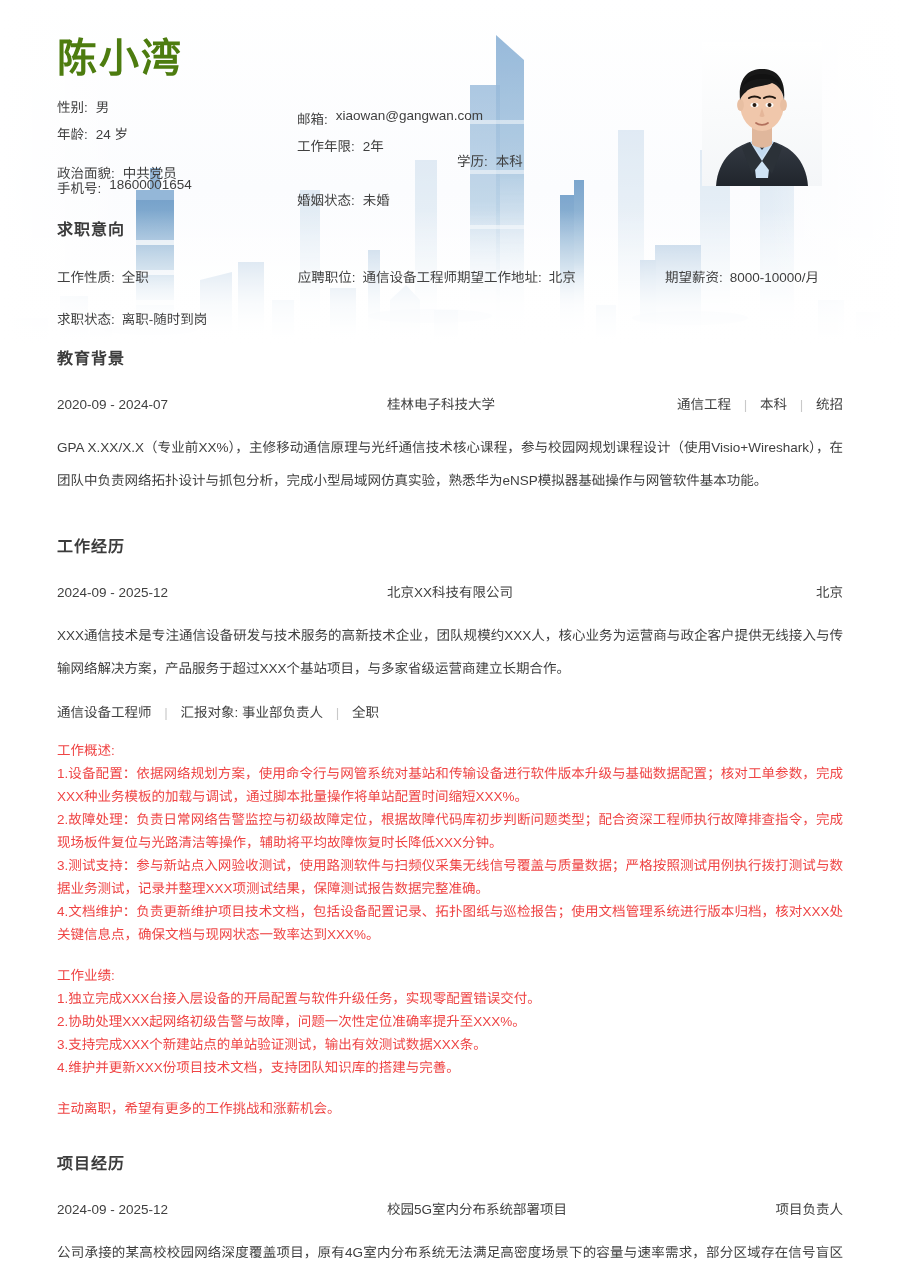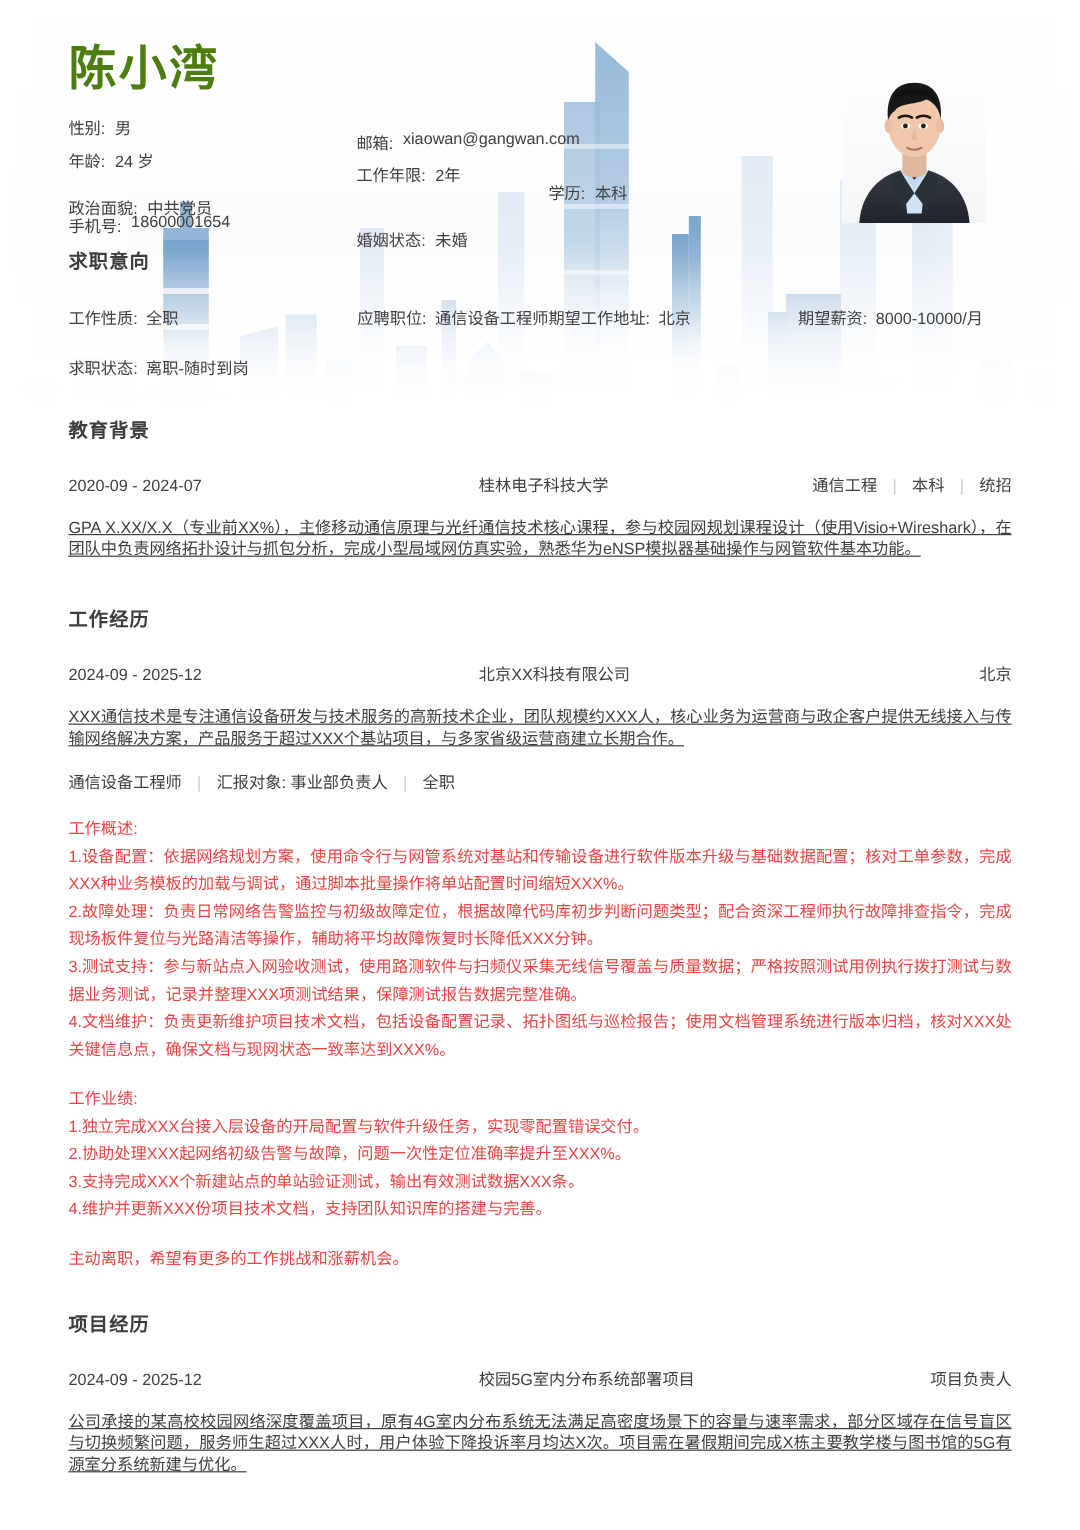--- a/index.html
+++ b/index.html
@@ -85,21 +85,21 @@
   .section-title {
     font-size: 16px;
     font-weight: bold;
     color: #3c3c3c;
     letter-spacing: 1px;
   }
 
   .intent-block {
     position: absolute;
     left: 57px;
-    top: 204px;
+    top: 216px;
     width: 790px;
     z-index: 2;
   }
   .intent-title { margin-bottom: 26px; }
   .intent-row {
     display: flex;
     font-size: 13.5px;
     color: #3f3f3f;
     margin-bottom: 22px;
     white-space: nowrap;
@@ -120,45 +120,43 @@
   }
   .sec { margin-top: 0; }
   .sec h2 { margin: 0 0 24px 0; }
 
   .entry-head {
     display: flex;
     align-items: baseline;
     font-size: 13.5px;
     color: #3f3f3f;
     margin-bottom: 18px;
-    gap: 12px;
   }
   .eh-date   { width: 330px; flex: 0 0 330px; }
   .eh-mid    { flex: 1; text-align: left; }
   .eh-right  { text-align: left; white-space: nowrap; }
 
   .meta-line {
     font-size: 13.5px;
     color: #3f3f3f;
     margin: 16px 0 18px 0;
   }
   .sep {
     display: inline-block;
     color: #c9c9c9;
     margin: 0 9px;
     font-weight: 300;
   }
 
   p.para {
     margin: 0 0 6px 0;
     font-size: 13.5px;
-    line-height: 18px;
+    line-height: 33px;
     color: #3f3f3f;
     text-align: justify;
-    text-decoration: underline;
   }
   .block { margin-bottom: 18px; }
   .list-line {
     font-size: 13.5px;
     line-height: 23px;
     color: #ef4444;
     margin: 0;
     text-align: justify;
   }
   .gap-sm { height: 14px; }

